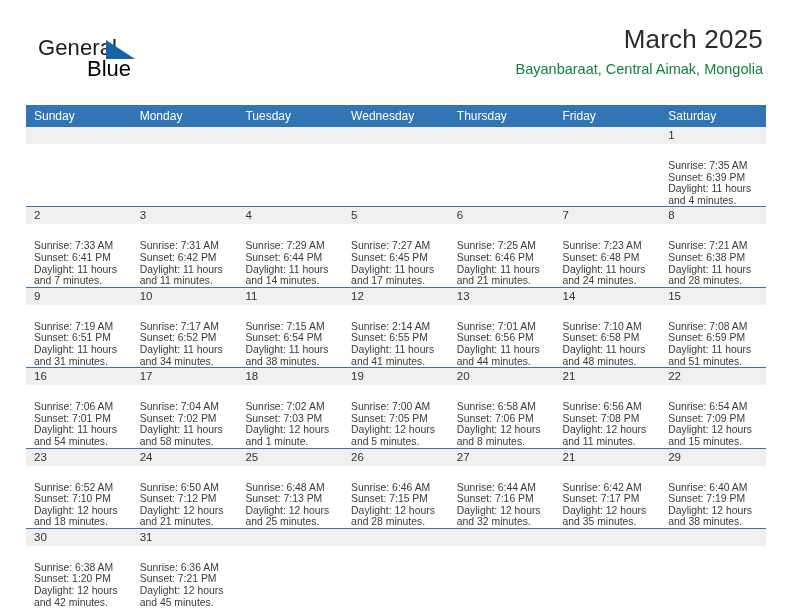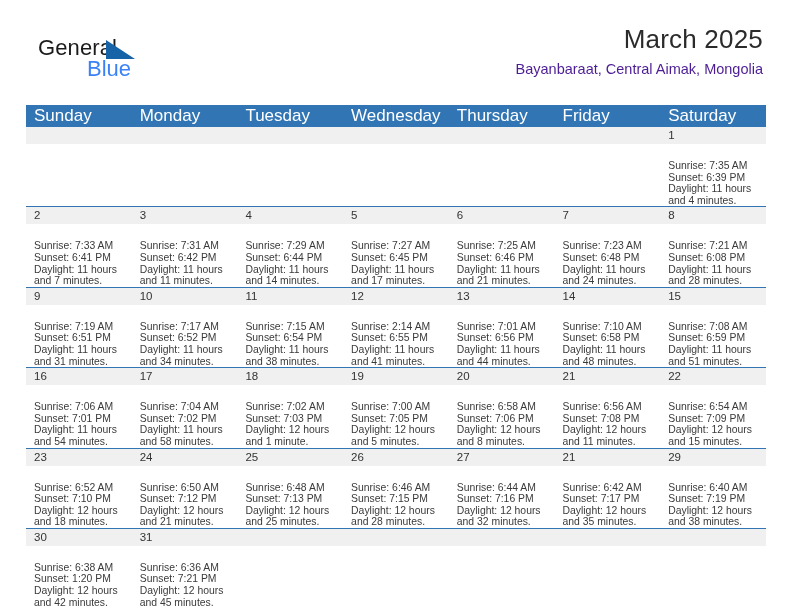--- a/index.html
+++ b/index.html
@@ -48,59 +48,59 @@
     left: 68px;
     top: 4px;
     width: 29px;
     height: 19px;
   }
   .brand-flag svg { display: block; }
   .brand-blue {
     position: absolute;
     left: 49px; top: 21px;
     font-size: 22px;
-    color: #3b82f6;
+    color: #000000;
     line-height: 24px;
   }
 
   .title-block {
     position: absolute;
     right: 29px;
     top: 24px;
     text-align: right;
   }
   .cal-title {
     font-size: 26px;
     font-weight: normal;
     color: #2b2b2b;
     line-height: 30px;
     letter-spacing: .2px;
   }
   .cal-subtitle {
     margin-top: 6px;
     font-size: 14.5px;
-    color: #4c1d95;
+    color: #15803d;
     line-height: 18px;
   }
 
   
   .calendar {
     position: absolute;
     left: 26px;
     top: 105px;
     width: 740px;
     border-collapse: collapse;
     table-layout: fixed;
   }
   .calendar col { width: 105.71px; }
 
   .calendar thead th {
     background: #3275B4;
     color: #ffffff;
-    font-size: 17px;
+    font-size: 12px;
     font-weight: normal;
     text-align: left;
     padding: 5px 0 5px 8px;
     height: 20px;
     line-height: 12px;
     vertical-align: middle;
     margin-left: 14px;
   }
 
   .week-row > td {
@@ -328,21 +328,21 @@
                 <div>Daylight: 11 hours</div>
                 <div>and 24 minutes.</div>
               </div>
             </div>
           </td>
           <td>
             <div class="cell">
               <div class="daynum-band">8</div>
               <div class="cell-detail">
                 <div>Sunrise: 7:21 AM</div>
-                <div>Sunset: 6:08 PM</div>
+                <div>Sunset: 6:38 PM</div>
                 <div>Daylight: 11 hours</div>
                 <div>and 28 minutes.</div>
               </div>
             </div>
           </td>
         </tr>
         <tr class="week-row">
           <td>
             <div class="cell">
               <div class="daynum-band">9</div>

